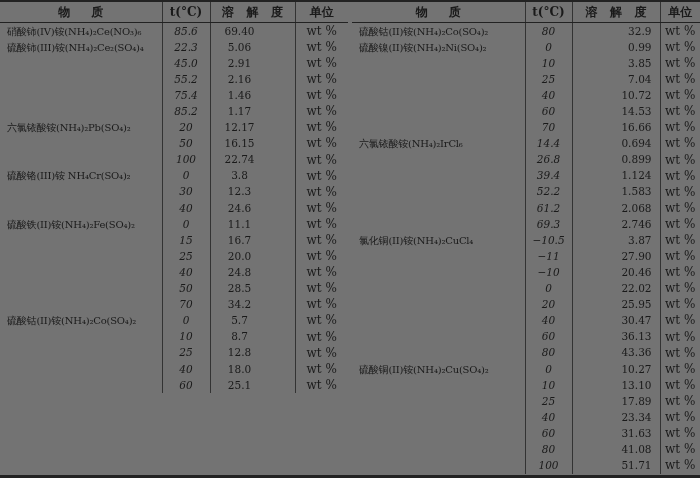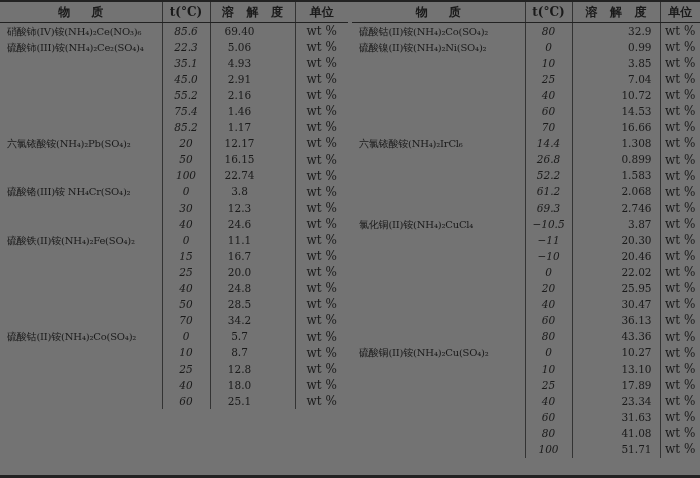--- a/index.html
+++ b/index.html
@@ -90,28 +90,20 @@
               <div>硫酸铈(III)铵(NH₄)₂Ce₂(SO₄)₄</div>
             </td>
             <td class="c-t v">22.3</td>
             <td class="c-s v">5.06</td>
             <td class="c-u v">wt %</td>
           </tr>
           <tr>
             <td class="c-sub">
               <div></div>
             </td>
-            <td class="c-t v">35.1</td>
-            <td class="c-s v">4.93</td>
-            <td class="c-u v">wt %</td>
-          </tr>
-          <tr>
-            <td class="c-sub">
-              <div></div>
-            </td>
             <td class="c-t v">45.0</td>
             <td class="c-s v">2.91</td>
             <td class="c-u v">wt %</td>
           </tr>
           <tr>
             <td class="c-sub">
               <div></div>
             </td>
             <td class="c-t v">55.2</td>
             <td class="c-s v">2.16</td>
@@ -344,35 +336,43 @@
             </td>
             <td class="c-t v">70</td>
             <td class="c-s v">16.66</td>
             <td class="c-u v">wt %</td>
           </tr>
           <tr>
             <td class="c-sub">
               <div>六氯铱酸铵(NH₄)₂IrCl₆</div>
             </td>
             <td class="c-t v">14.4</td>
-            <td class="c-s v">1.308</td>
+            <td class="c-s v">0.694</td>
             <td class="c-u v">wt %</td>
           </tr>
           <tr>
             <td class="c-sub">
               <div></div>
             </td>
             <td class="c-t v">26.8</td>
             <td class="c-s v">0.899</td>
             <td class="c-u v">wt %</td>
           </tr>
           <tr>
             <td class="c-sub">
               <div></div>
             </td>
+            <td class="c-t v">39.4</td>
+            <td class="c-s v">1.124</td>
+            <td class="c-u v">wt %</td>
+          </tr>
+          <tr>
+            <td class="c-sub">
+              <div></div>
+            </td>
             <td class="c-t v">52.2</td>
             <td class="c-s v">1.583</td>
             <td class="c-u v">wt %</td>
           </tr>
           <tr>
             <td class="c-sub">
               <div></div>
             </td>
             <td class="c-t v">61.2</td>
             <td class="c-s v">2.068</td>
@@ -392,21 +392,21 @@
             </td>
             <td class="c-t v">−10.5</td>
             <td class="c-s v">3.87</td>
             <td class="c-u v">wt %</td>
           </tr>
           <tr>
             <td class="c-sub">
               <div></div>
             </td>
             <td class="c-t v">−11</td>
-            <td class="c-s v">20.30</td>
+            <td class="c-s v">27.90</td>
             <td class="c-u v">wt %</td>
           </tr>
           <tr>
             <td class="c-sub">
               <div></div>
             </td>
             <td class="c-t v">−10</td>
             <td class="c-s v">20.46</td>
             <td class="c-u v">wt %</td>
           </tr>

